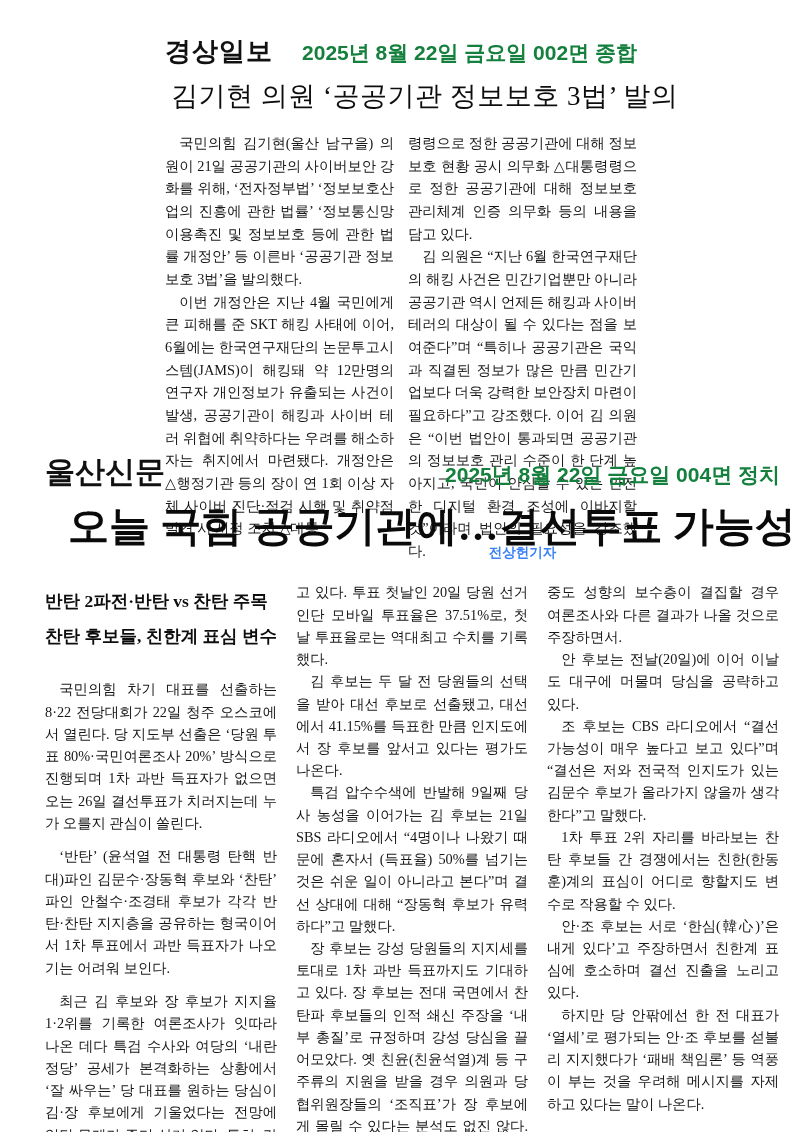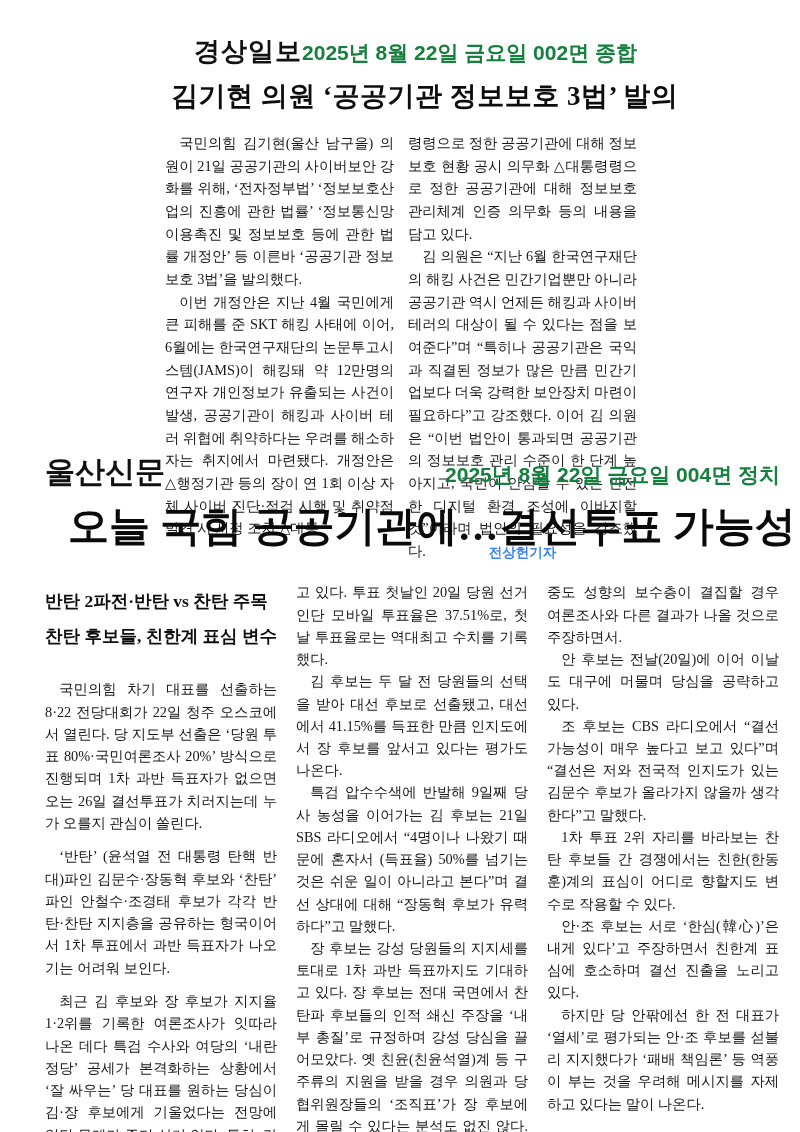--- a/index.html
+++ b/index.html
@@ -12,32 +12,32 @@
     width: 800px;
     height: 1132px;
     overflow: hidden;
     font-family: "Liberation Serif", "DejaVu Serif", serif;
     position: relative;
   }
   .scan-page { width: 800px; height: 1132px; background: #fff; }
 
   
   .a1 { position: absolute; left: 165px; top: 34px; width: 472px; }
-  .a1-header { display: flex; align-items: baseline; justify-content: flex-end; }
+  .a1-header { display: flex; align-items: baseline; justify-content: space-between; }
   .np-logo {
     font-family: "Liberation Sans", "DejaVu Sans", sans-serif;
     font-weight: 900; letter-spacing: 1px; color: #111;
   }
   .a1 .np-logo { font-size: 26px; }
   .dateline {
     font-family: "Liberation Sans", "DejaVu Sans", sans-serif;
     font-weight: 700; font-size: 21px; color: #15803d;
   }
   .a1-headline {
-    font-size: 27px; font-weight: 700; letter-spacing: 0.5px;
+    font-size: 27px; font-weight: 400; letter-spacing: 0.5px;
     margin-top: 9px; padding-left: 6px; color: #0d0d0d; white-space: nowrap;
   }
   .a1-body { display: flex; gap: 14px; }
   .a1-col { width: 229px; font-size: 14.3px; line-height: 1.585; text-align: justify; }
 
   p.para { margin: 0; text-indent: 1em; }
   p.para.cont { text-indent: 0; }
 
   .byline {
     text-align: center; font-size: 13.5px; font-weight: 700;

